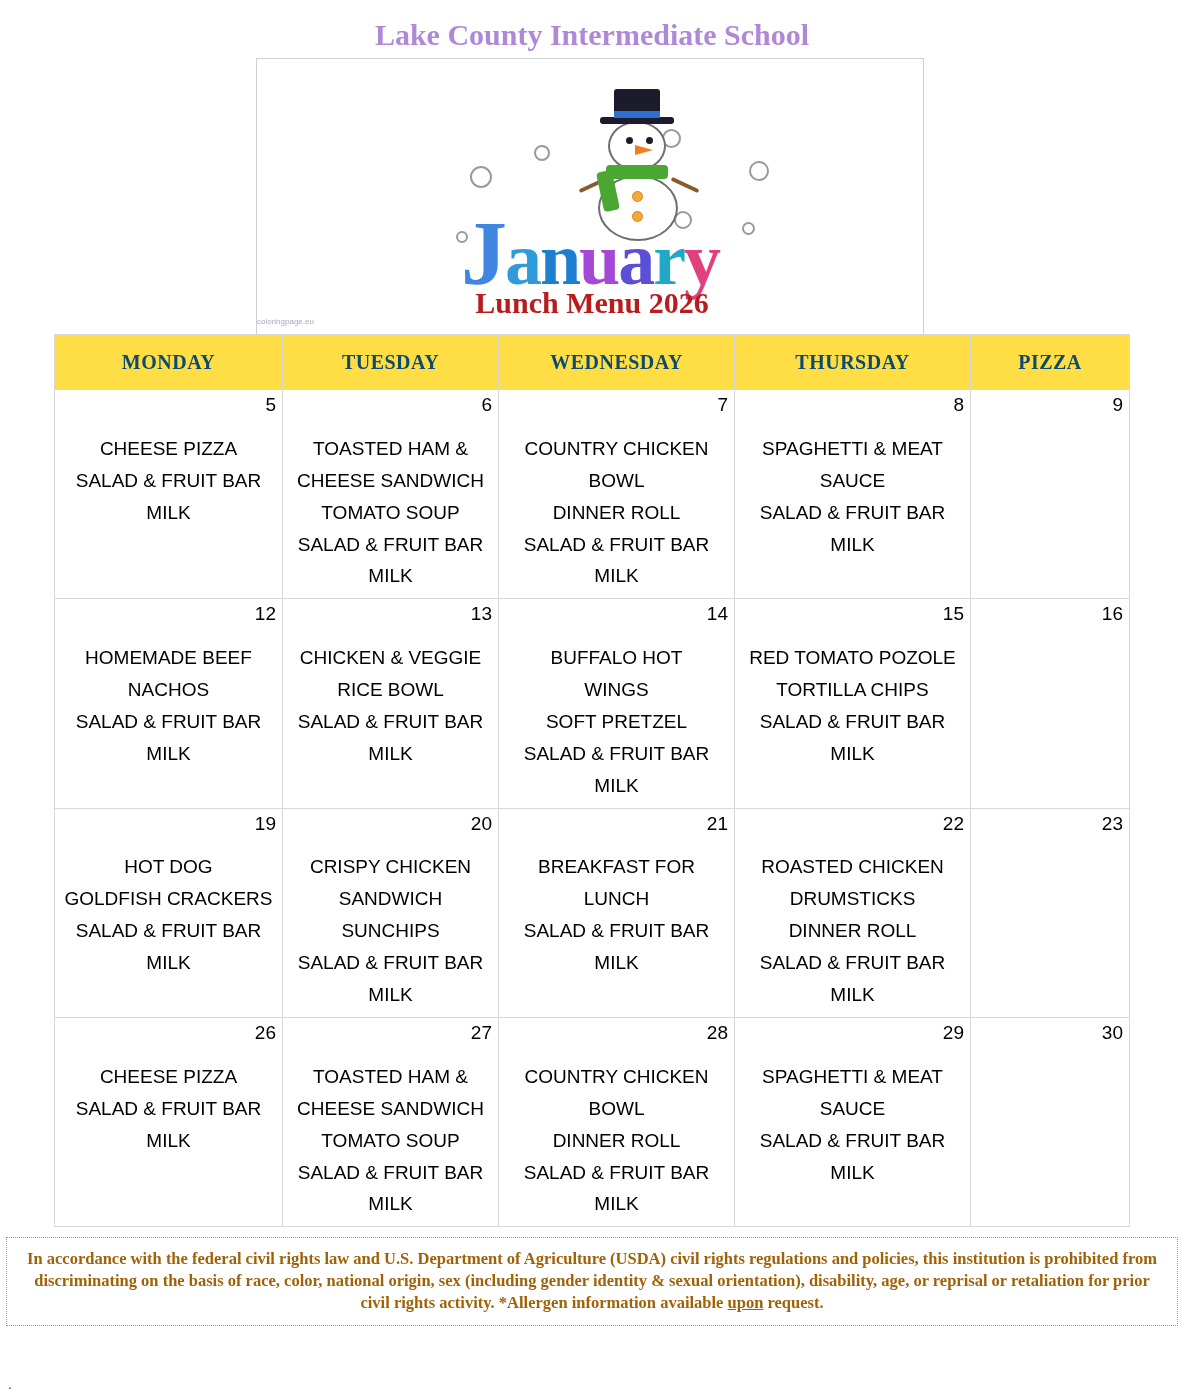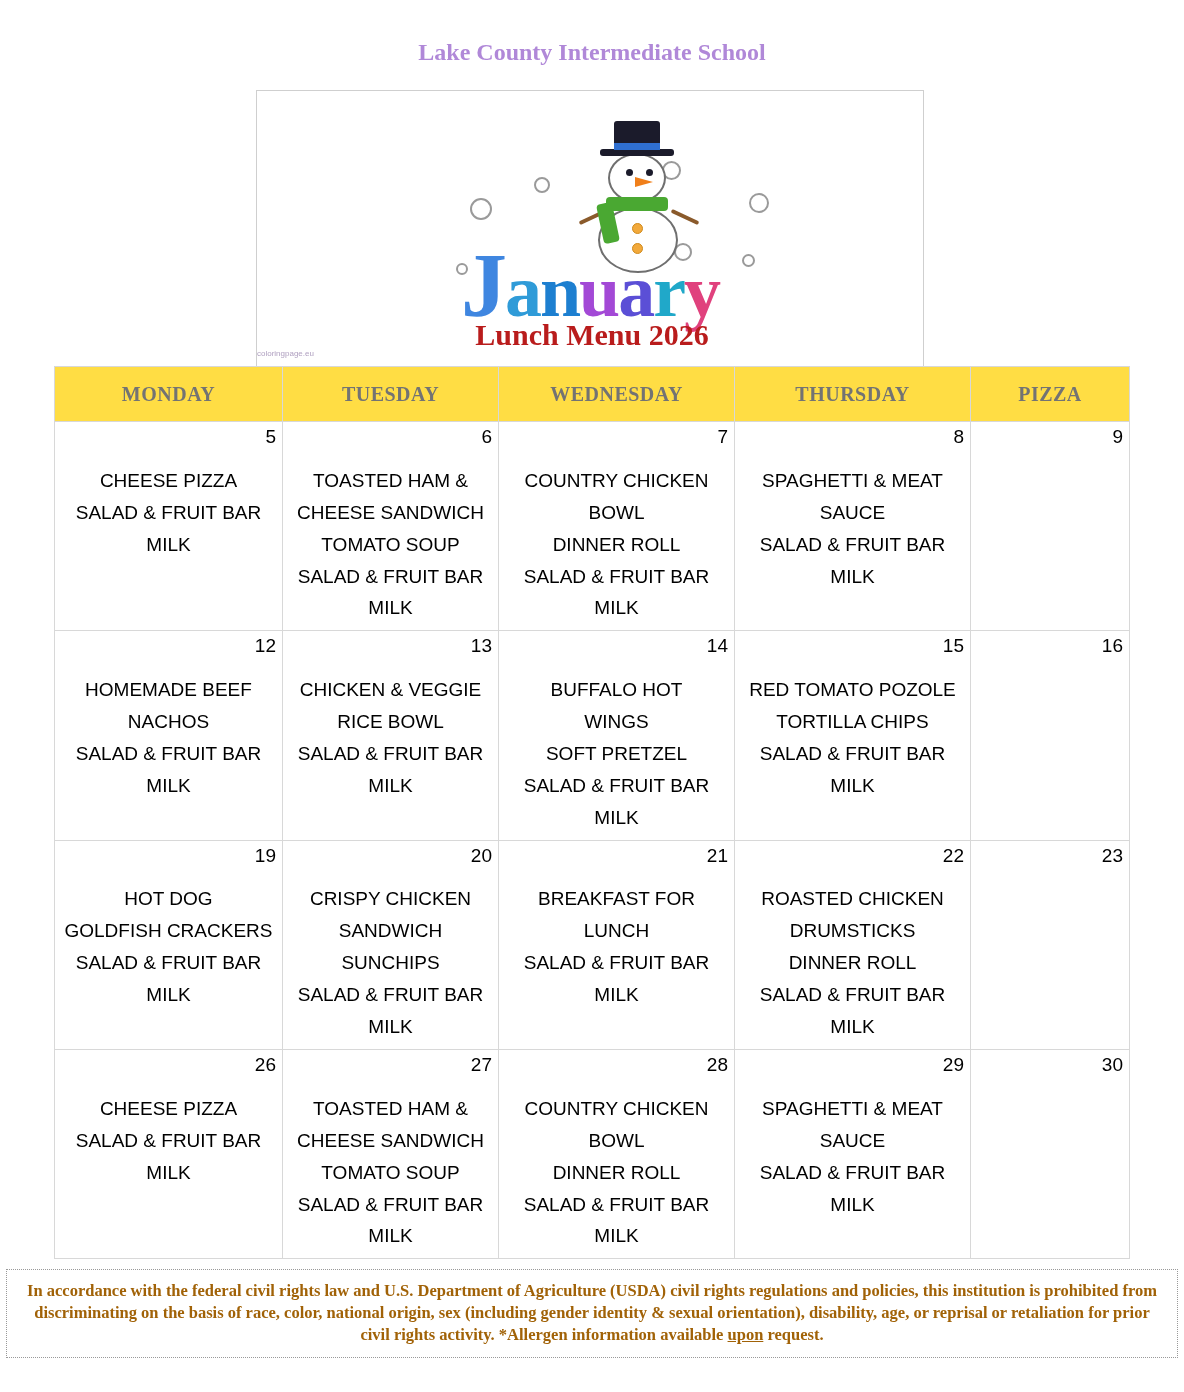--- a/index.html
+++ b/index.html
@@ -14,27 +14,26 @@
     position: relative;
     overflow: hidden;
   }
   .page {
     position: relative;
     width: 1184px;
     height: 1392px;
   }
   .school-title {
     text-align: center;
-    font-size: 24px;
+    font-size: 30px;
     font-weight: bold;
     color: #b088d8;
     letter-spacing: 0px;
-    padding-top: 7px;
+    padding-top: 18px;
     font-family: "Liberation Serif", serif;
-    margin-top: 32px;
   }
   .header-box {
     position: absolute;
     left: 256px;
     top: 58px;
     width: 668px;
     height: 302px;
     border: 1px solid #cfcfcf;
     box-sizing: border-box;
   }
@@ -94,21 +93,21 @@
     position: absolute;
     left: 54px;
     top: 334px;
     width: 1075px;
     border-collapse: collapse;
     table-layout: fixed;
   }
   table.cal th {
     background: #ffdd44;
     border: 1px solid #d8d8d8;
-    color: #737373;
+    color: #0c4a6e;
     font-size: 20px;
     font-weight: bold;
     font-family: "Liberation Serif", serif;
     height: 52px;
     letter-spacing: 0.5px;
   }
   table.cal td {
     border: 1px solid #d8d8d8;
     vertical-align: top;
     padding: 4px 6px 6px 6px;

